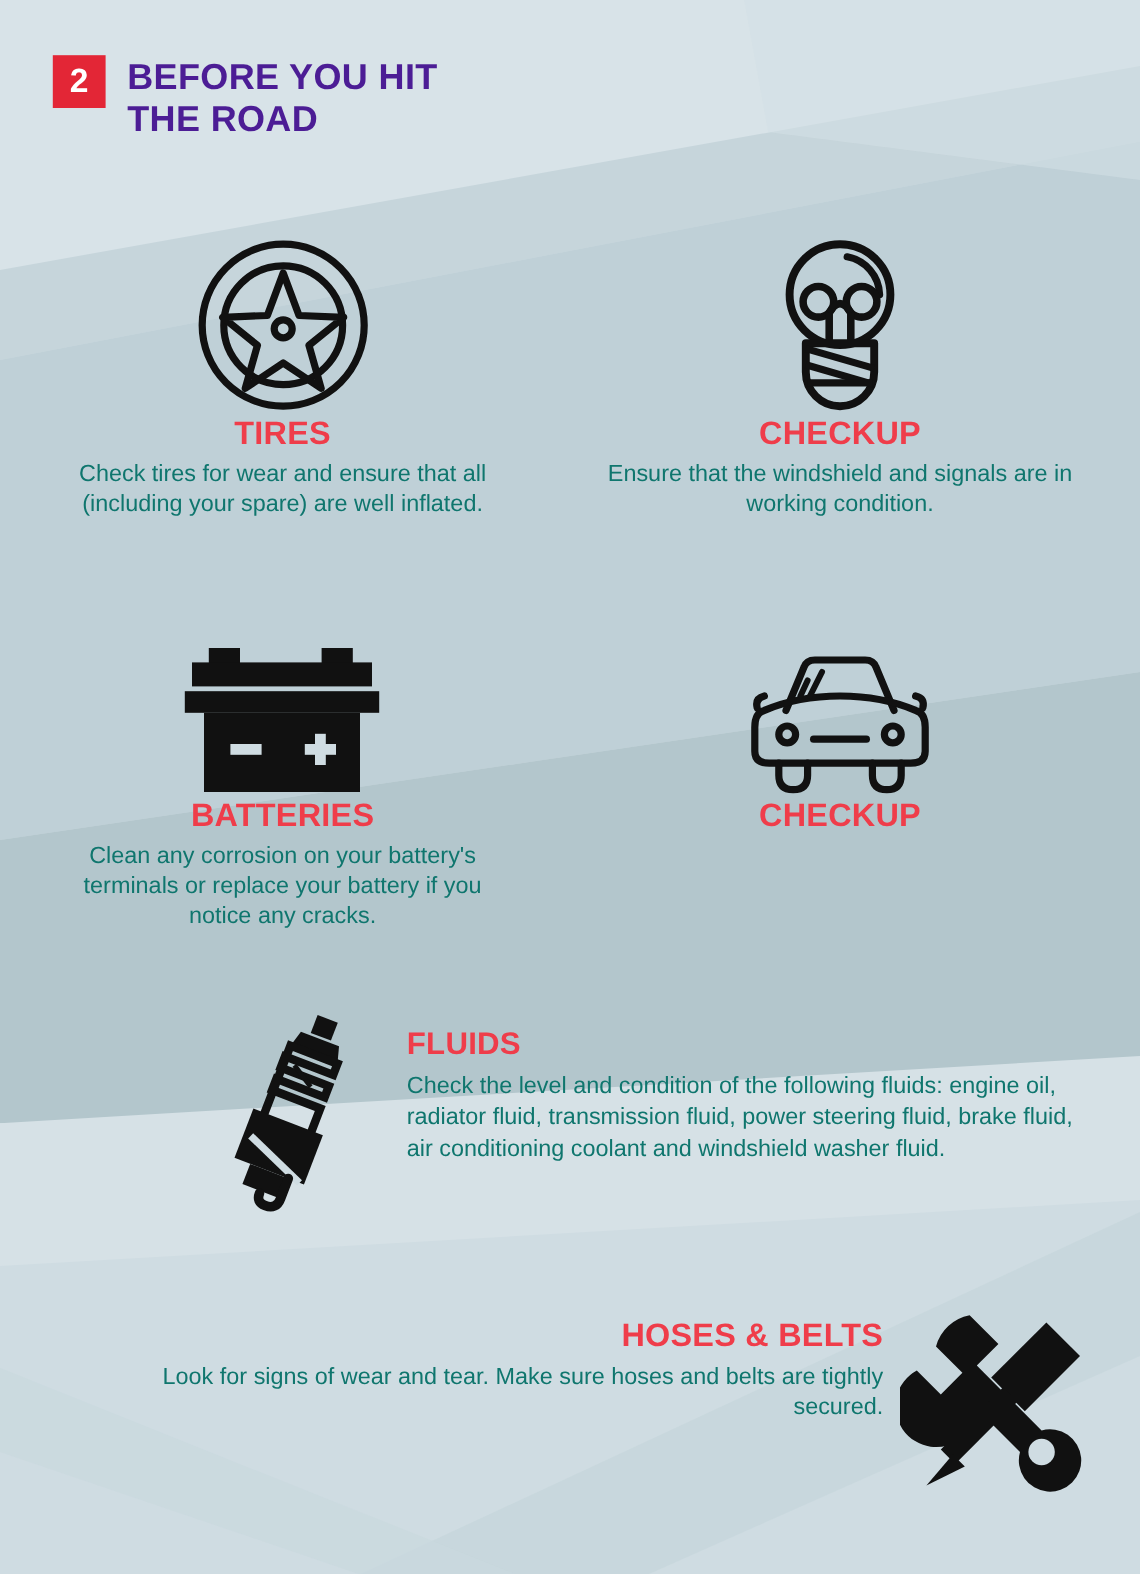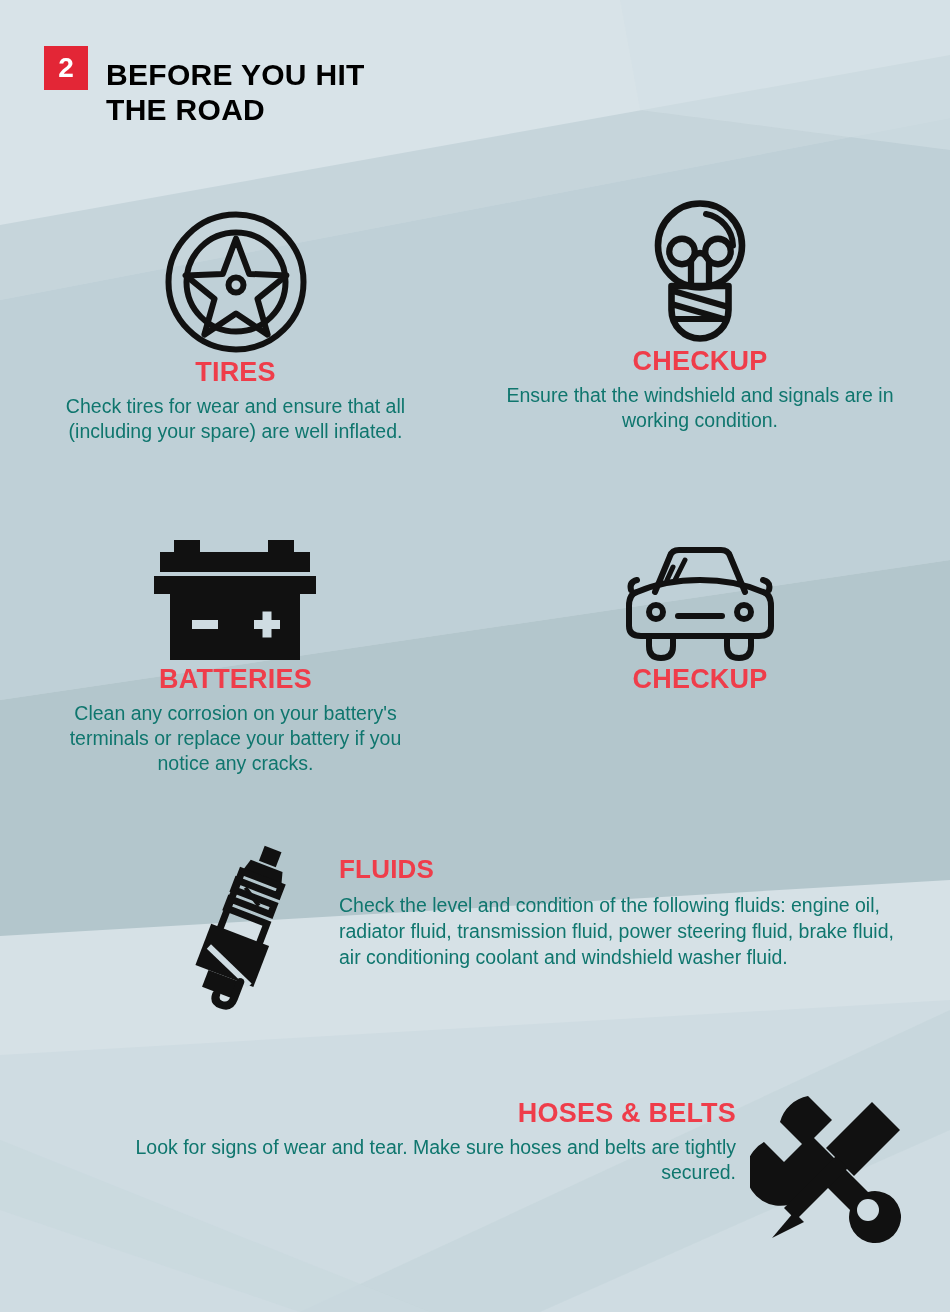--- a/index.html
+++ b/index.html
@@ -40,27 +40,27 @@
     height: 44px;
     background: #e32636;
     color: #ffffff;
     font-size: 28px;
     font-weight: bold;
     line-height: 44px;
     text-align: center;
     flex: 0 0 auto;
   }
   .header-title {
-    color: #000000;
+    color: #4c1d95;
     font-size: 30px;
     font-weight: bold;
     line-height: 1.16;
     letter-spacing: 0.3px;
     white-space: pre-line;
-    margin-top: 12px;
+    margin-top: 2px;
   }
 
   
   .sec { position: absolute; z-index: 4; }
   .sec-title {
     color: #ef3d4a;
     font-weight: bold;
     font-size: 27px;
     letter-spacing: 0.2px;
     margin: 0 0 6px 0;
@@ -72,21 +72,21 @@
     margin: 0;
   }
   .center { text-align: center; }
 
   .icon-wrap { display: flex; justify-content: center; align-items: flex-end; }
 
   
   .col-left  { left: 48px;  width: 375px; }
   .col-right { left: 500px; width: 400px; }
 
-  #sec-tires     { top: 207px; }
+  #sec-tires     { top: 196px; }
   #sec-lights    { top: 196px; }
   #sec-batteries { top: 540px; }
   #sec-checkup   { top: 540px; text-align: center; }
 
   
   #sec-fluids {
     top: 840px;
     left: 175px;
     width: 740px;
     display: flex;

